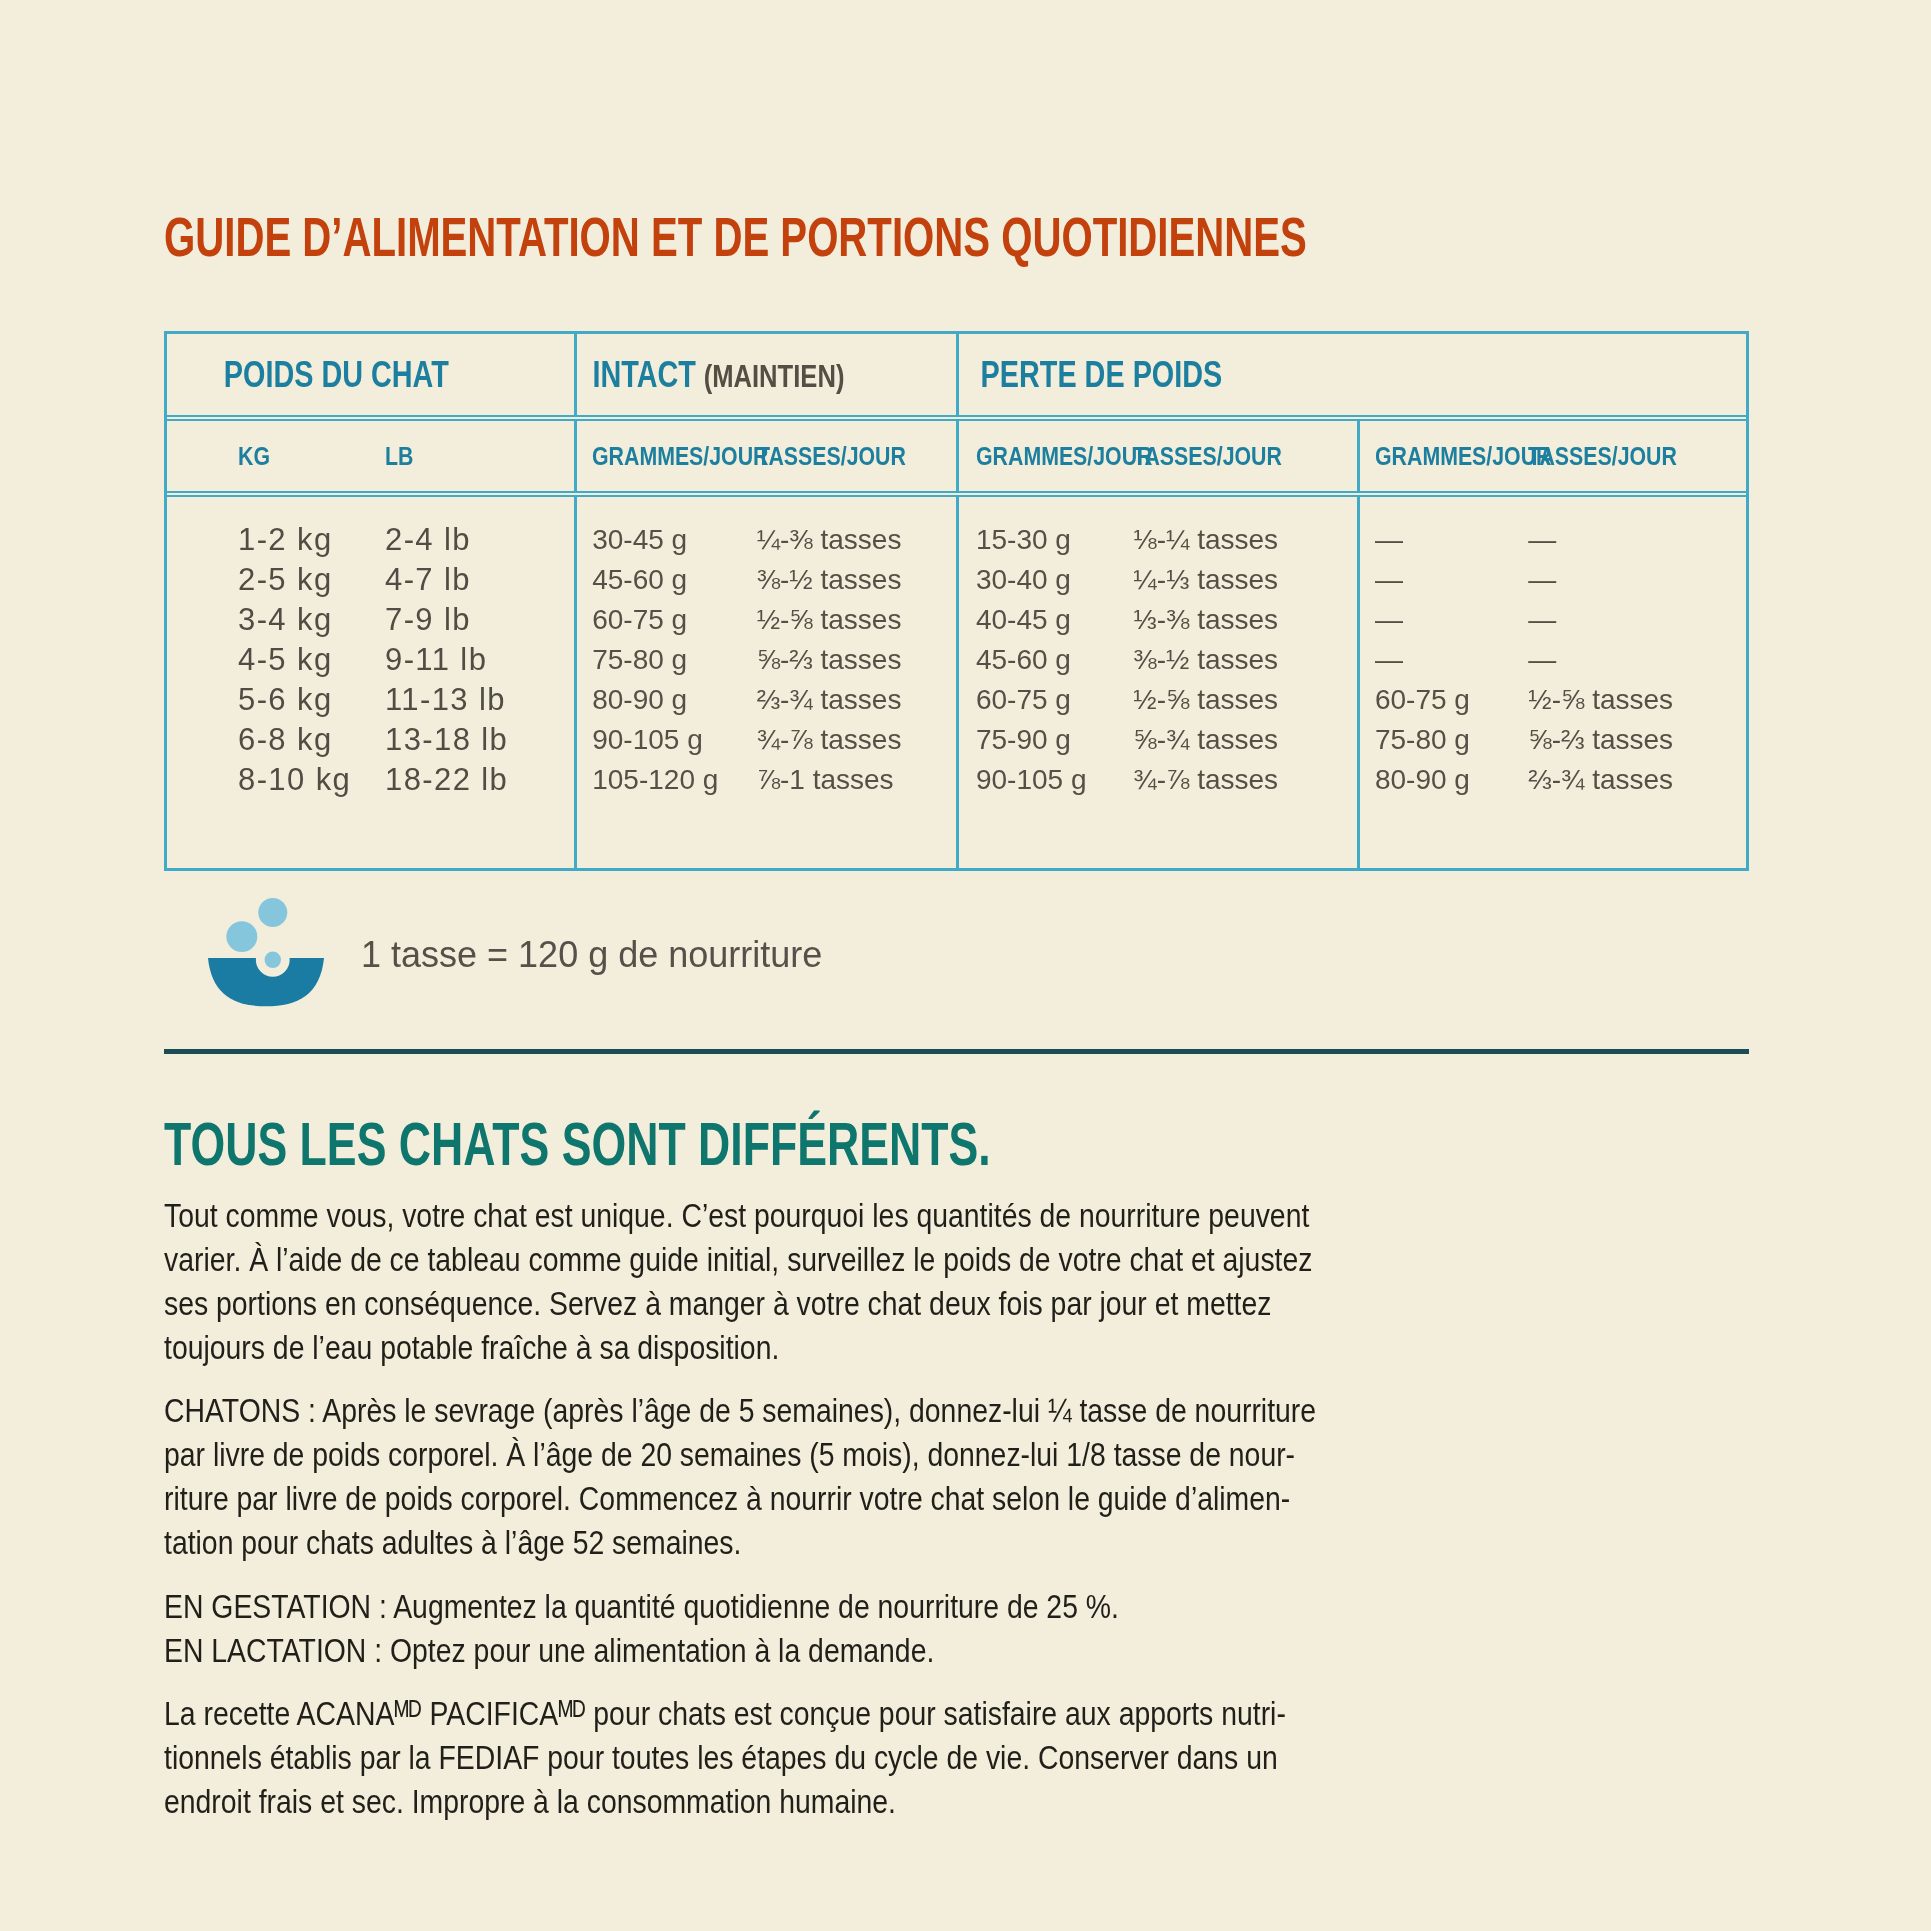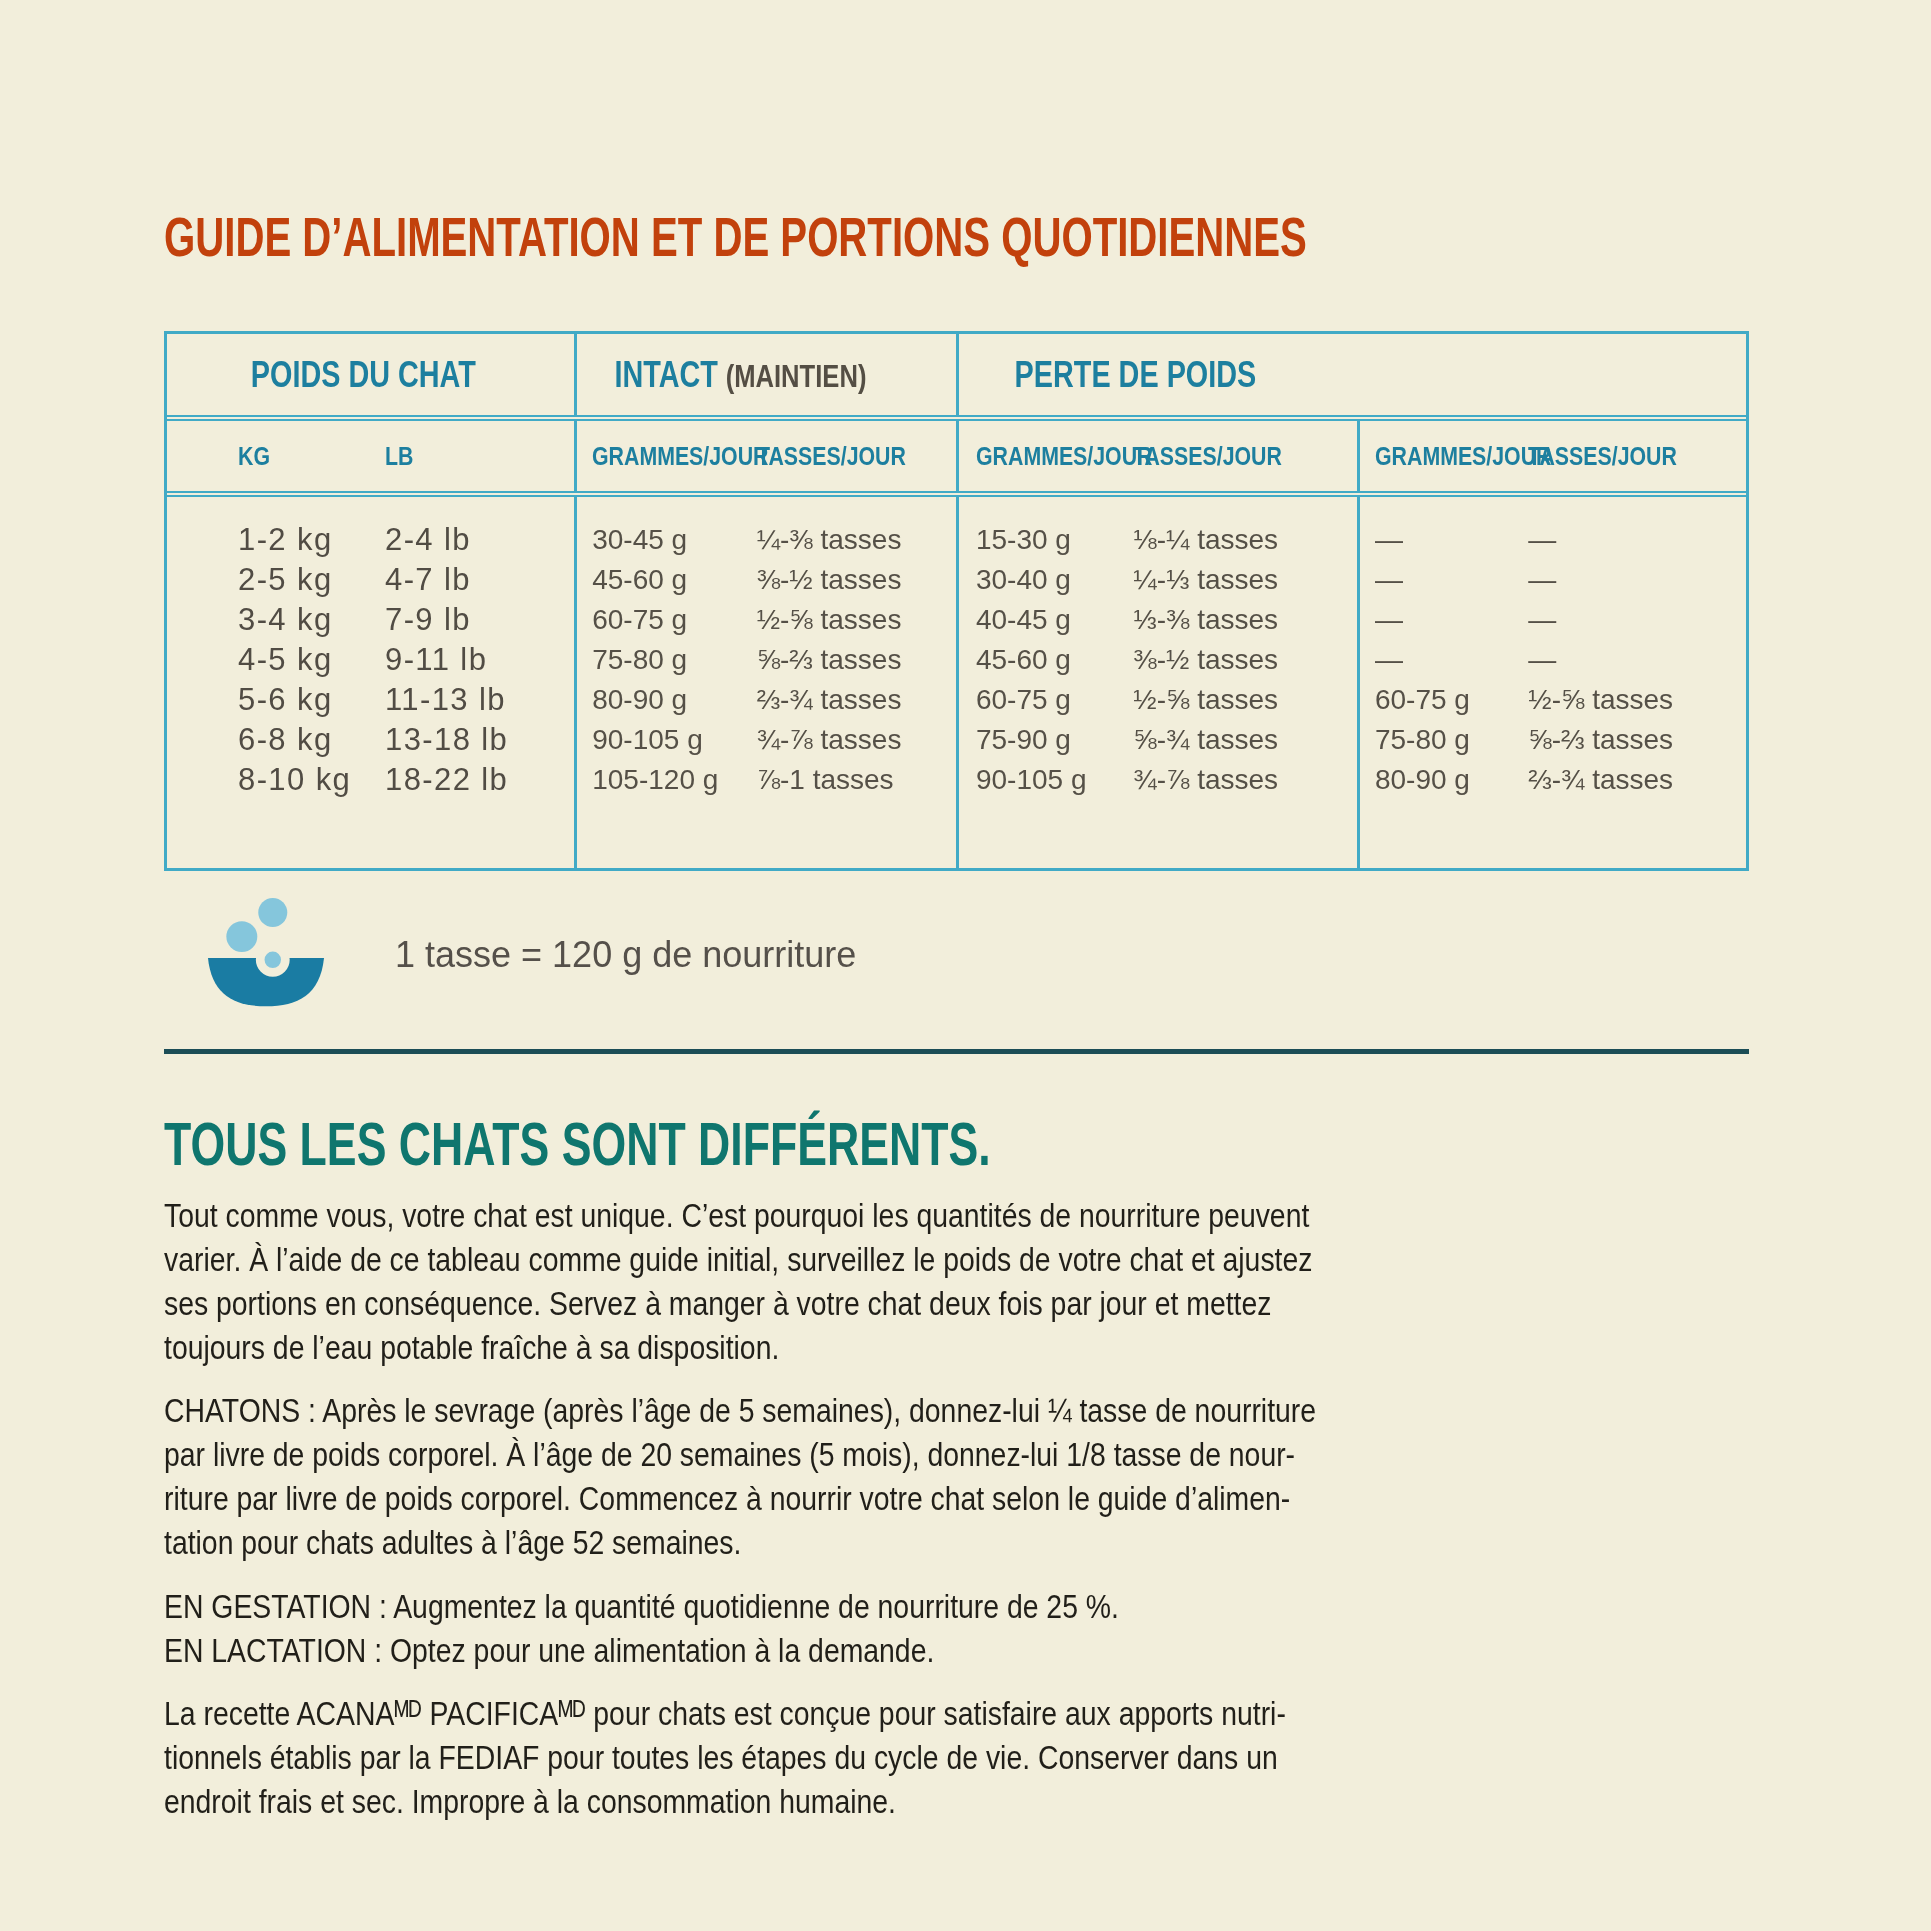--- a/index.html
+++ b/index.html
@@ -21,21 +21,21 @@
   }
   h1 .cond { transform: scaleX(0.73); }
 
   
   .ftable { border: 3.9px solid #41aac6; width: 1585px; }
   .trow { display: grid; grid-template-columns: 421fr 395fr 415fr 403fr; }
   .trow .cell { border-left: 3.9px solid #41aac6; min-width: 0; }
   .trow .cell:first-child { border-left: none; }
 
   .row-groups { border-bottom: 6.8px double #41aac6; }
-  .row-groups .cell { height: 81px; display: flex; align-items: center; justify-content: center; }
+  .row-groups .cell { height: 81px; display: flex; align-items: center; }
   .gt-wrap { font-size: 36px; font-weight: bold; color: #1d7f9f; transform: scaleX(0.8); }
   .gt-suf { color: #544e44; font-size: 32px; margin-left: 9.7px; }
   .gt-suf:empty { display: none; }
   .cell.c1 .gt-wrap { padding-left: 71px; }
   .cell.c2 .gt-wrap { padding-left: 19.3px; }
   .cell.c3 .gt-wrap { padding-left: 29px; }
   .cell.c4 .gt-wrap { padding-left: 27px; }
 
   .row-sub { border-bottom: 6.8px double #41aac6; }
   .row-sub .cell { height: 70px; display: grid; align-items: center; }
@@ -47,21 +47,21 @@
 
   .cell.c1 .drow, .cell.c1.cellgrid { grid-template-columns: 147px 1fr; padding-left: 71px; padding-right: 5.8px; border-radius: 22px; }
   .cell.c2 .drow, .cell.c2.cellgrid { grid-template-columns: 46% 1fr; padding-left: 15.4px; padding-right: 5.8px; }
   .cell.c3 .drow, .cell.c3.cellgrid { grid-template-columns: 42% 1fr; padding-left: 17.4px; padding-right: 5.8px; }
   .cell.c4 .drow, .cell.c4.cellgrid { grid-template-columns: 42% 1fr; padding-left: 15.4px; padding-right: 5.8px; }
 
   .dval { font-size: 28px; color: #555047; }
   .cell.c1 .dval { font-size: 31px; letter-spacing: 1.4px; color: #514c44; }
 
   
-  .note-row { margin-top: 25px; padding-left: 39px; display: flex; align-items: center; gap: 66px; }
+  .note-row { margin-top: 25px; padding-left: 39px; display: flex; align-items: center; gap: 32px; }
   .note-text { font-size: 36px; color: #55504a; }
 
   .divider { margin-top: 35px; height: 4.8px; width: 1585px; background: #1c4d56; }
 
   
   h2.section-heading { margin-top: 54px; font-size: 62px; font-weight: bold; color: #0f766e; margin-bottom: 15.4px; }
   h2 .cond { transform: scaleX(0.72); }
 
   .para {
     font-size: 33px; line-height: 44px; color: #211f19;

